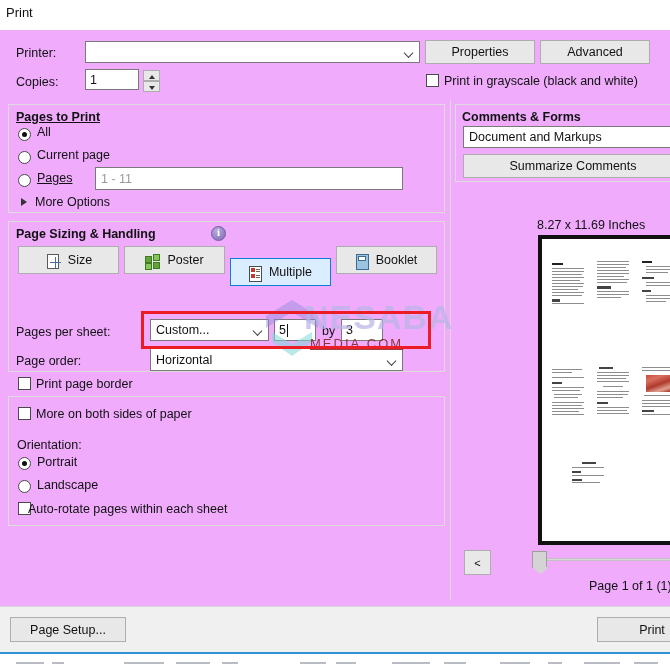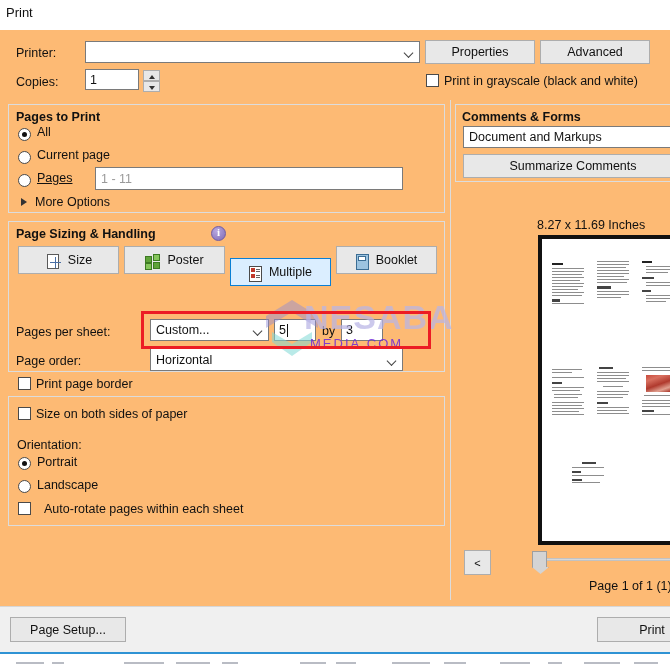--- a/index.html
+++ b/index.html
@@ -7,21 +7,21 @@
     width:670px;height:670px;overflow:hidden;
     background:#ffffff;
     font-family:"Liberation Sans","DejaVu Sans",sans-serif;
     font-size:12px;color:#111111;
     -webkit-font-smoothing:antialiased;
   }
   .dialog{position:absolute;left:0;top:0;width:572px;height:652px;background:#f0f0f0;}
   .titlebar{position:absolute;left:0;top:0;width:670px;height:30px;background:#ffffff;}
   .titlebar .ttl{position:absolute;left:6px;top:5px;font-size:13px;color:#111;}
 
-  .body-area{position:absolute;left:0;top:30px;width:670px;height:576px;background:#fdba74;}
+  .body-area{position:absolute;left:0;top:30px;width:670px;height:576px;background:#f0abfc;}
 
   
   .lbl{position:absolute;font-size:12.5px;color:#111;white-space:nowrap;}
   .lbl-b{font-weight:bold;}
   .btn{
     position:absolute;background:#e8e8e8;border:1px solid #adadad;
     font-family:"Liberation Sans",sans-serif;font-size:12.5px;color:#111;
     display:flex;align-items:center;justify-content:center;box-sizing:border-box;
     cursor:default;
   }
@@ -71,21 +71,21 @@
   .minipages{position:absolute;left:0;top:0;right:0;bottom:0;}
   .mpage{position:absolute;}
   .ln{position:absolute;background:#8d8d8d;height:1.1px;}
   .ln.dk{background:#444;}
   .ln.hd{background:#222;height:2px;}
   .photo{position:absolute;background:linear-gradient(160deg,#c94a3c 0%,#d87060 25%,#b03a2e 55%,#e0a090 80%,#a83225 100%);}
 
   
   .wm{position:absolute;z-index:5;pointer-events:none;}
   .wm-text{position:absolute;font-size:34px;font-weight:bold;color:#b9b5e6;opacity:.72;letter-spacing:1px;font-family:"Liberation Sans",sans-serif;}
-  .wm-sub{position:absolute;font-size:13px;color:#6d28d9;opacity:.85;letter-spacing:2px;font-family:"Liberation Sans",sans-serif;}
+  .wm-sub{position:absolute;font-size:13px;color:#7f1d1d;opacity:.85;letter-spacing:2px;font-family:"Liberation Sans",sans-serif;text-decoration:underline;}
   .wm-logo{position:absolute;}
 
   .infoicon{position:absolute;width:15px;height:15px;border-radius:50%;
     background:radial-gradient(circle at 35% 30%,#b9a8e0,#7f6bb5);border:1px solid #6f5ca5;box-sizing:border-box;}
   .infoicon:after{content:"i";position:absolute;left:0;right:0;top:-1px;text-align:center;
     color:#fff;font-size:11px;font-weight:bold;font-family:"Liberation Serif",serif;}
 
   .tri{position:absolute;width:0;height:0;border-top:4.5px solid transparent;border-bottom:4.5px solid transparent;border-left:6px solid #333;}
 
   .bottombar{position:absolute;left:0;top:606px;width:670px;height:46px;background:#f0f0f0;border-top:1px solid #d6d6d6;}
@@ -133,21 +133,21 @@
         </div>
       <div class="dn">
           <i></i>
         </div>
     </div>
 
     <div class="check" style="left:426px;top:44px;"></div>
     <div class="lbl" style="left:444px;top:44px;">Print in grayscale (black and white)</div>
 
     <div class="group" style="left:8px;top:74px;width:437px;height:109px;"></div>
-    <div class="lbl lbl-b" style="left:16px;top:80px;">Pages to Print</div>
+    <div class="lbl lbl-b" style="left:16px;top:80px;text-decoration:underline;">Pages to Print</div>
 
     <div class="radio on" style="left:18px;top:98px;"></div>
     <div class="lbl" style="left:37px;top:95px;">All</div>
 
     <div class="radio" style="left:18px;top:121px;"></div>
     <div class="lbl" style="left:37px;top:118px;">Current page</div>
 
     <div class="radio" style="left:18px;top:144px;"></div>
     <div class="lbl" style="left:37px;top:141px;text-decoration:underline;">Pages</div>
     <div class="txtin" style="left:95px;top:137px;width:308px;height:23px;">
@@ -218,29 +218,29 @@
     <div class="combo" style="left:150px;top:318px;width:253px;height:23px;text-align:right;">
       <span class="val">Horizontal</span>
       <span class="arrow"></span>
     </div>
 
     <div class="check" style="left:18px;top:347px;"></div>
     <div class="lbl" style="left:36px;top:347px;">Print page border</div>
 
     <div class="group" style="left:8px;top:366px;width:437px;height:130px;"></div>
     <div class="check" style="left:18px;top:377px;"></div>
-    <div class="lbl" style="left:36px;top:377px;">Size on both sides of paper</div>
+    <div class="lbl" style="left:36px;top:377px;">More on both sides of paper</div>
 
     <div class="lbl" style="left:17px;top:408px;">Orientation:</div>
     <div class="radio on" style="left:18px;top:427px;"></div>
     <div class="lbl" style="left:37px;top:425px;">Portrait</div>
     <div class="radio" style="left:18px;top:450px;"></div>
     <div class="lbl" style="left:37px;top:448px;">Landscape</div>
     <div class="check" style="left:18px;top:472px;"></div>
-    <div class="lbl" style="left:44px;top:472px;">Auto-rotate pages within each sheet</div>
+    <div class="lbl" style="left:28px;top:472px;">Auto-rotate pages within each sheet</div>
 
     <div style="position:absolute;left:450px;top:70px;width:1px;height:500px;background:#dcdcdc;"></div>
 
     <div class="group" style="left:455px;top:74px;width:230px;height:78px;"></div>
     <div class="lbl lbl-b" style="left:462px;top:80px;">Comments &amp; Forms</div>
     <div class="combo" style="left:463px;top:96px;width:220px;height:22px;">
       <span class="val">Document and Markups</span>
     </div>
     <div class="btn" style="left:463px;top:124px;width:220px;height:24px;">Summarize Comments</div>
 

